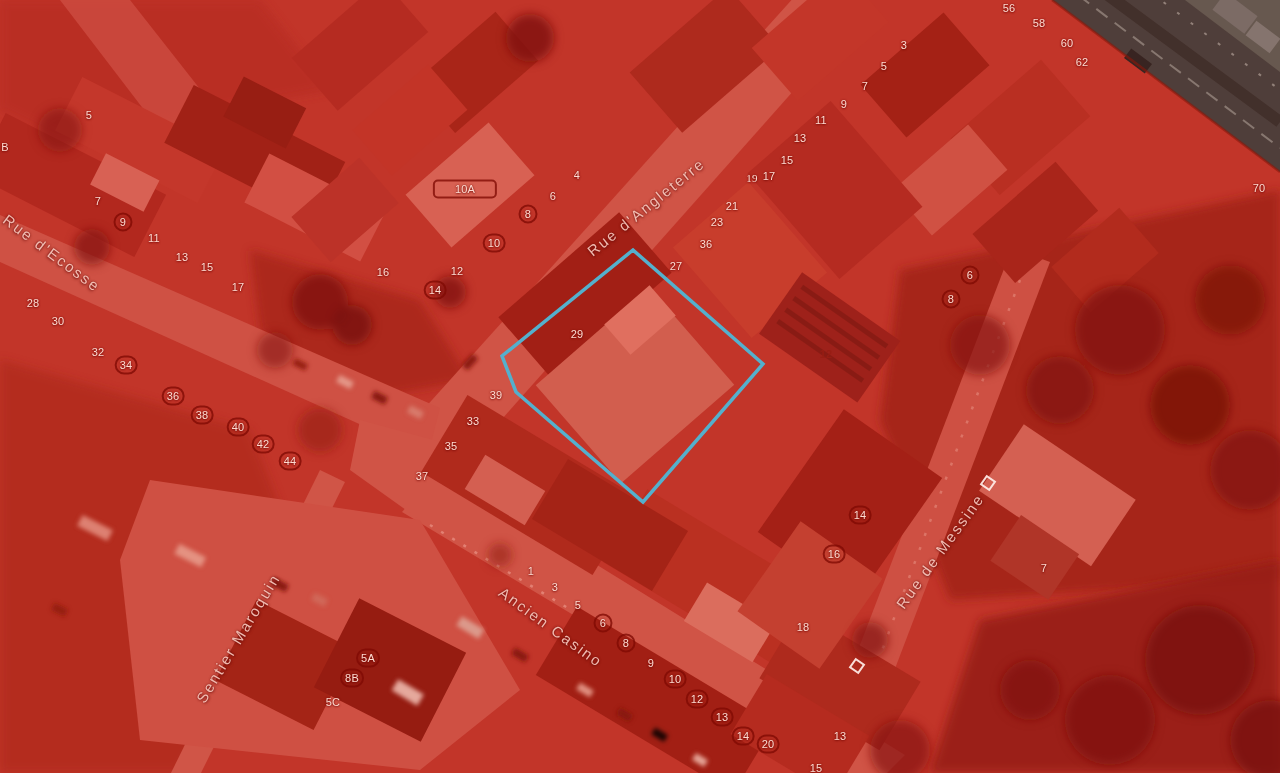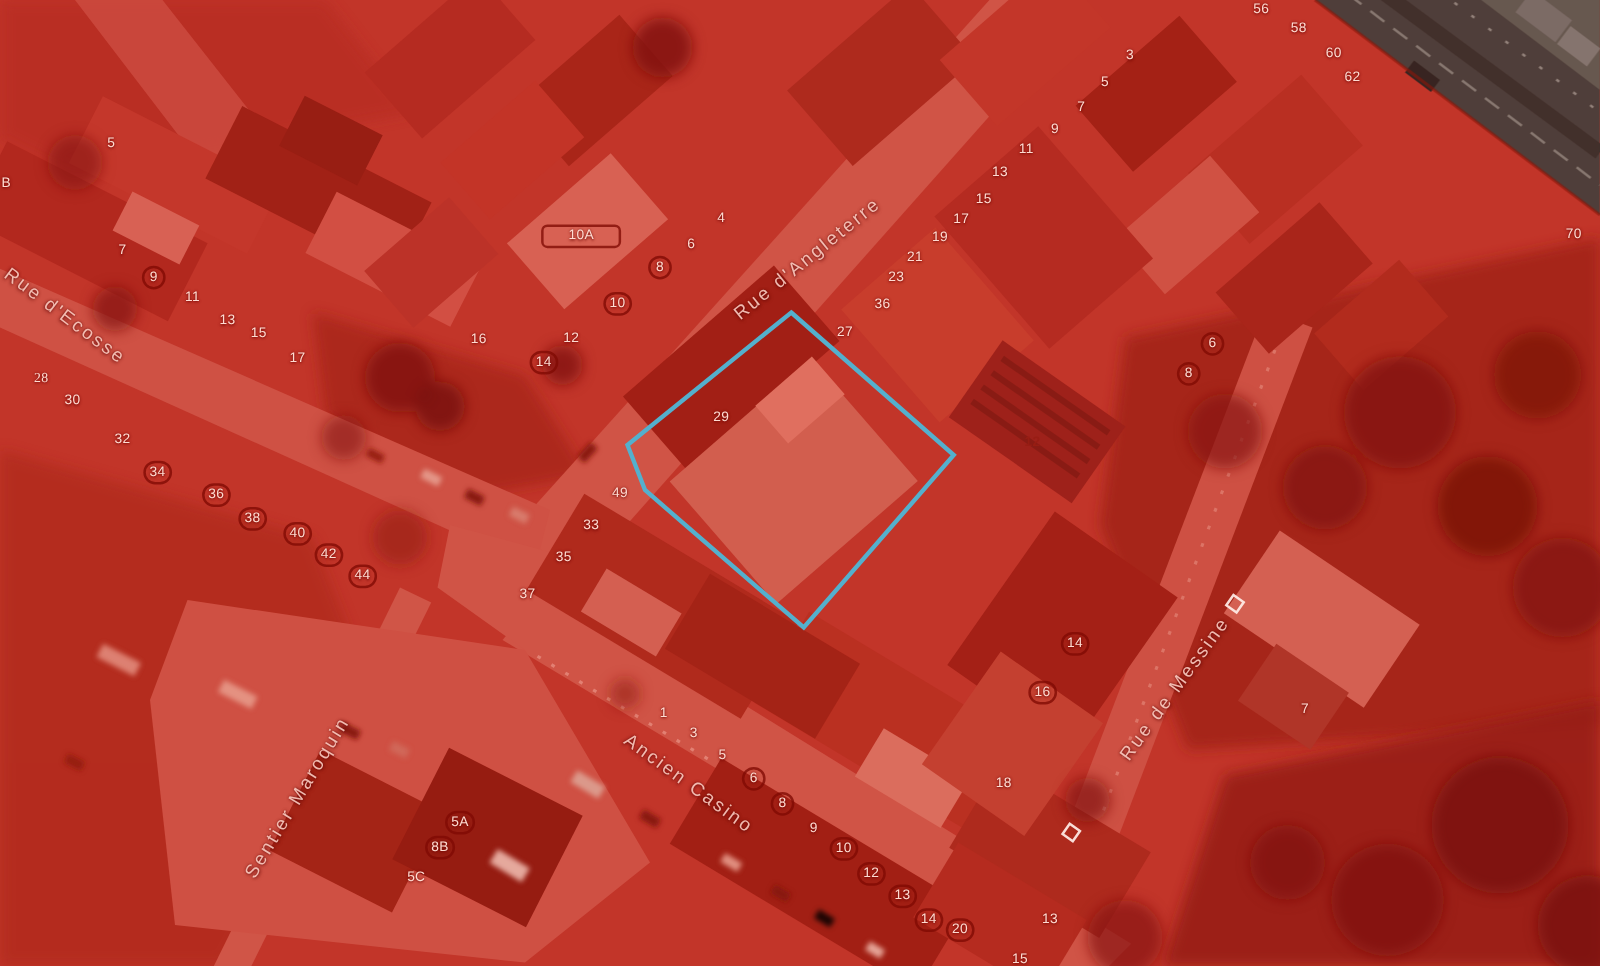--- a/index.html
+++ b/index.html
@@ -211,44 +211,44 @@
     </div>
   <div id="label-layer">
       <div class="plabel" style="left: 89px; top: 115px;">5</div>
       <div class="plabel" style="left: 5px; top: 147px;">B</div>
       <div class="plabel" style="left: 98px; top: 201px;">7</div>
       <div class="plabel c" style="left: 123px; top: 222px;">9</div>
       <div class="plabel" style="left: 154px; top: 238px;">11</div>
       <div class="plabel" style="left: 182px; top: 257px;">13</div>
       <div class="plabel" style="left: 207px; top: 267px;">15</div>
       <div class="plabel" style="left: 238px; top: 287px;">17</div>
-      <div class="plabel" style="left: 33px; top: 303px; font-family: Liberation Serif, serif;">28</div>
+      <div class="plabel" style="left: 33px; top: 303px;">28</div>
       <div class="plabel" style="left: 58px; top: 321px;">30</div>
       <div class="plabel" style="left: 98px; top: 352px;">32</div>
-      <div class="plabel c" style="left: 126px; top: 378px;">34</div>
+      <div class="plabel c" style="left: 126px; top: 365px;">34</div>
       <div class="plabel c" style="left: 173px; top: 396px;">36</div>
       <div class="plabel c" style="left: 202px; top: 415px;">38</div>
       <div class="plabel c" style="left: 238px; top: 427px;">40</div>
       <div class="plabel c" style="left: 263px; top: 444px;">42</div>
       <div class="plabel c" style="left: 290px; top: 461px;">44</div>
       <div class="plabel r" style="left: 465px; top: 189px;">10A</div>
       <div class="plabel" style="left: 577px; top: 175px;">4</div>
       <div class="plabel" style="left: 553px; top: 196px;">6</div>
       <div class="plabel c" style="left: 528px; top: 214px;">8</div>
       <div class="plabel c" style="left: 494px; top: 243px;">10</div>
       <div class="plabel" style="left: 383px; top: 272px;">16</div>
       <div class="plabel" style="left: 457px; top: 271px;">12</div>
       <div class="plabel c" style="left: 435px; top: 290px;">14</div>
-      <div class="plabel" style="left: 752px; top: 190px;">19</div>
+      <div class="plabel" style="left: 752px; top: 178px; font-family: Liberation Serif, serif;">19</div>
       <div class="plabel" style="left: 732px; top: 206px;">21</div>
       <div class="plabel" style="left: 717px; top: 222px;">23</div>
       <div class="plabel" style="left: 706px; top: 244px;">36</div>
       <div class="plabel" style="left: 676px; top: 266px;">27</div>
       <div class="plabel" style="left: 577px; top: 334px;">29</div>
-      <div class="plabel" style="left: 496px; top: 395px;">49</div>
+      <div class="plabel" style="left: 496px; top: 395px;">39</div>
       <div class="plabel" style="left: 473px; top: 421px;">33</div>
       <div class="plabel" style="left: 451px; top: 446px;">35</div>
       <div class="plabel" style="left: 422px; top: 476px;">37</div>
       <div class="plabel" style="left: 904px; top: 45px;">3</div>
       <div class="plabel" style="left: 884px; top: 66px;">5</div>
       <div class="plabel" style="left: 865px; top: 86px;">7</div>
       <div class="plabel" style="left: 844px; top: 104px;">9</div>
       <div class="plabel" style="left: 821px; top: 120px;">11</div>
       <div class="plabel" style="left: 800px; top: 138px;">13</div>
       <div class="plabel" style="left: 787px; top: 160px;">15</div>

